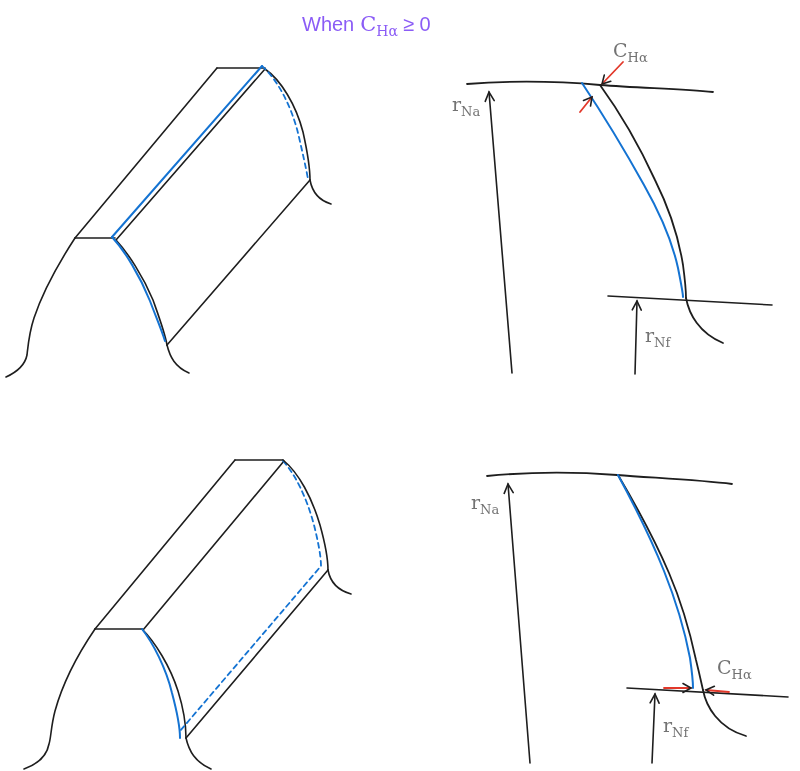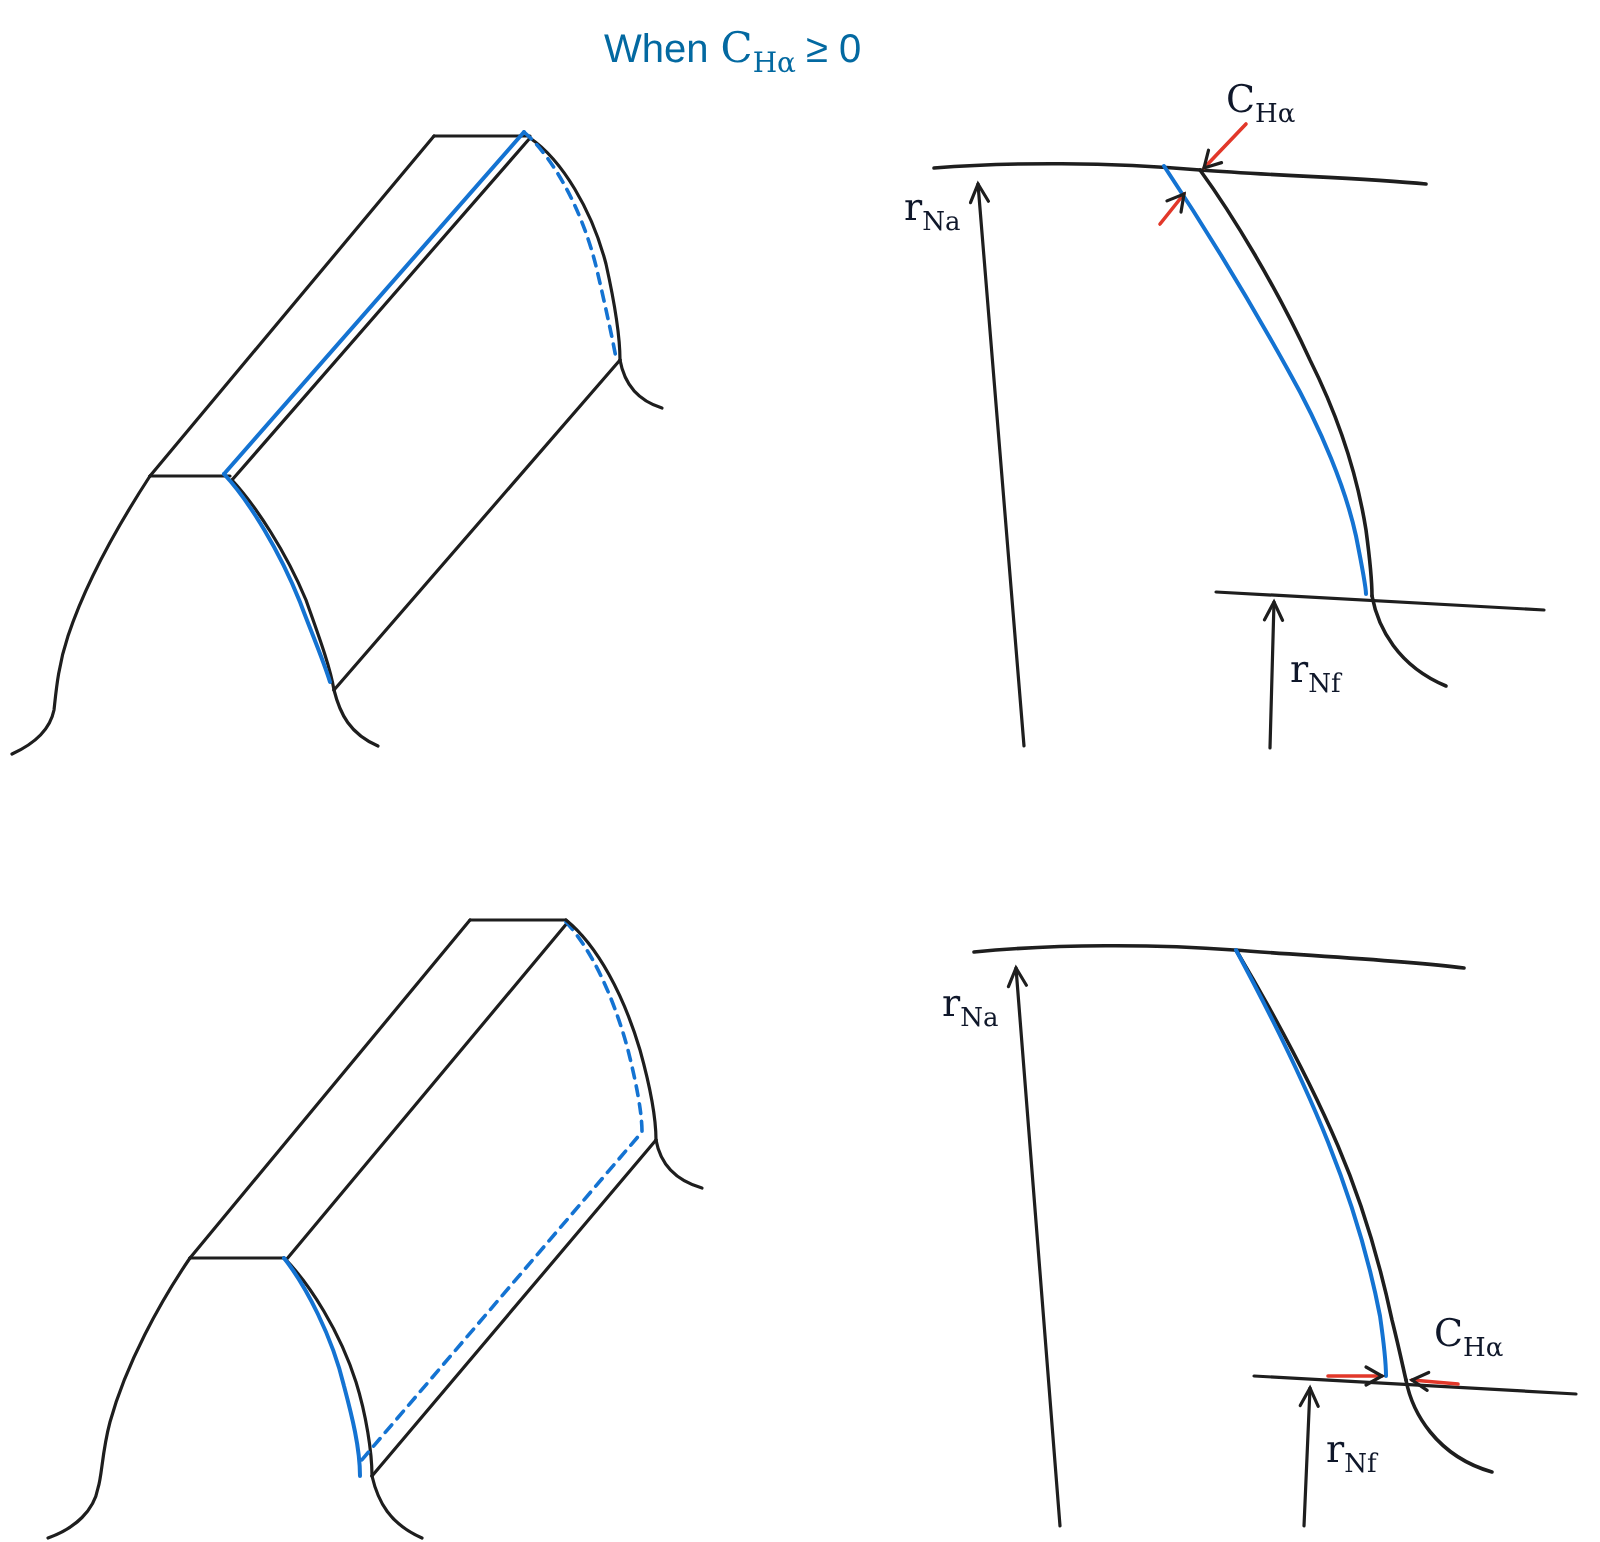--- a/index.html
+++ b/index.html
@@ -1,23 +1,23 @@
 <!DOCTYPE html>
 <html><head>
 <meta charset="utf-8">
 <style>
   html,body{margin:0;padding:0;background:#ffffff;}
   #page{position:relative;width:800px;height:771px;background:#ffffff;overflow:hidden;
         font-family:"Liberation Sans",sans-serif;color:#1e1e1e;}
   #linework{position:absolute;left:0;top:0;}
-  .title{position:absolute;font-size:20px;color:#0369a1;white-space:nowrap;}
+  .title{position:absolute;font-size:20px;color:#8b5cf6;white-space:nowrap;}
   .title .sym{font-family:"DejaVu Serif",serif;font-size:21px;margin-left:6px;}
   .title .cond{margin-left:5px;}
   .title sub{font-family:"DejaVu Serif",serif;font-size:14px;line-height:1;}
-  .lbl{position:absolute;font-family:"DejaVu Serif",serif;font-size:19px;color:#0f172a;white-space:nowrap;}
+  .lbl{position:absolute;font-family:"DejaVu Serif",serif;font-size:19px;color:#737373;white-space:nowrap;}
   .lbl sub{font-size:13px;line-height:1;}
   svg path{fill:none;stroke:#1e1e1e;stroke-width:1.6;stroke-linecap:round;}
   svg path.curve2d{stroke-width:1.8;}
   svg path.mod{stroke:#1473d2;stroke-width:2;}
   svg path.moddash{stroke:#1473d2;stroke-width:1.8;stroke-dasharray:5 4;}
   svg path.red{stroke:#e2382a;stroke-width:1.8;}
 </style>
 </head>
 <body>
 

